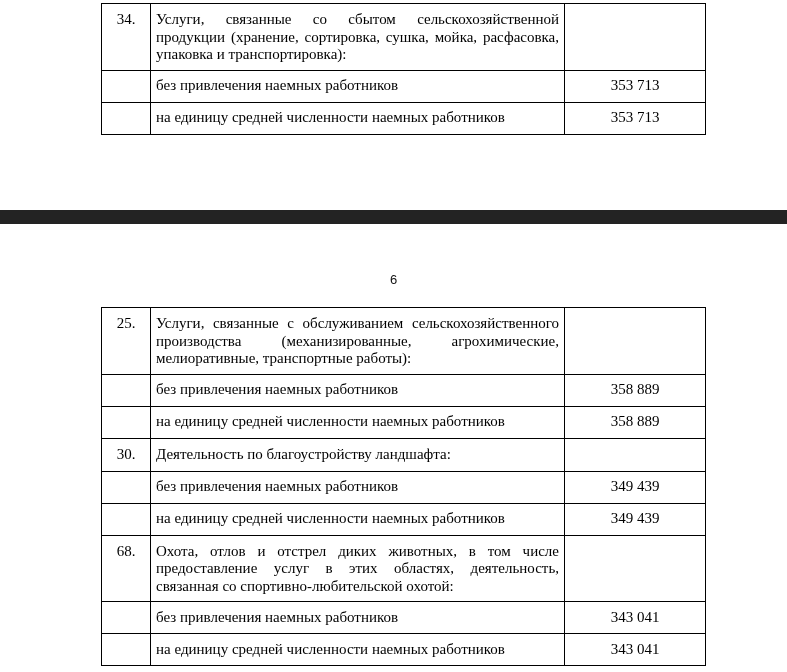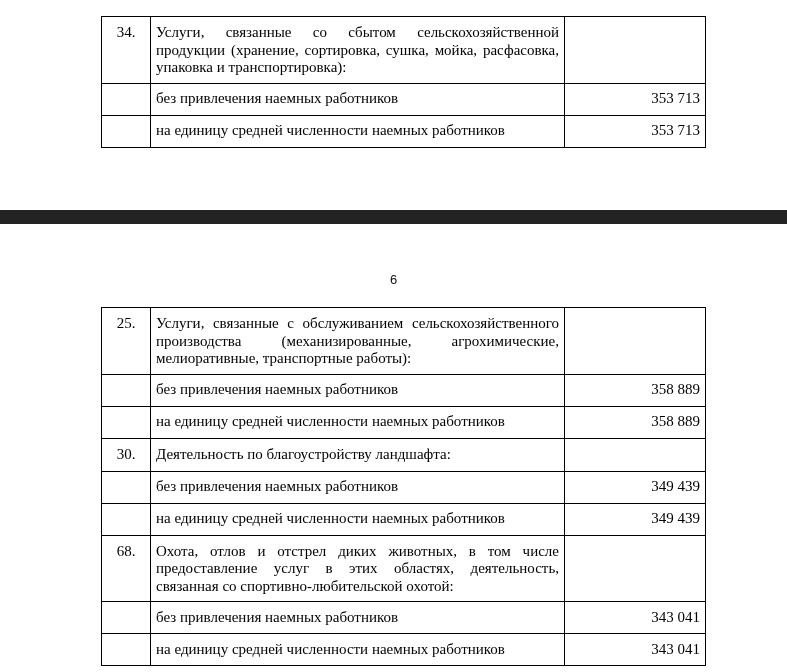--- a/index.html
+++ b/index.html
@@ -3,36 +3,36 @@
   <meta charset="utf-8">
   <style>
     html, body { margin: 0; padding: 0; }
     body {
       width: 787px; height: 672px; overflow: hidden;
       background: #ffffff; position: relative;
       font-family: "Liberation Serif", serif;
       color: #000;
     }
     .page { position: absolute; left: 0; width: 787px; background: #fff; }
-    .page-top { top: 17px; height: 216px; }
+    .page-top { top: 4px; height: 216px; }
     .page-gap { position: absolute; left: 0; top: 210px; width: 787px; height: 14px; background: #232323; }
     .page-bottom { top: 224px; height: 448px; }
     .page-number {
       position: absolute; top: 272px; left: 0; width: 787px; text-align: center;
       font-family: "Liberation Sans", sans-serif; font-size: 13px; color: #111;
     }
     table.tbl {
       position: absolute; left: 101px; border-collapse: collapse;
       table-layout: fixed; width: 605px;
       font-size: 15px; line-height: 17.5px;
     }
     table.tbl td { border: 1px solid #000; padding: 0 5px; vertical-align: top; }
     td.num { width: 38px; text-align: center; }
     td.desc { width: 403px; text-align: justify; text-align-last: left; }
-    td.val { width: 130px; text-align: right; font-family: Liberation Serif, serif; }
+    td.val { width: 130px; text-align: center; font-family: Liberation Serif, serif; }
     tr.head td { padding-top: 7px; padding-bottom: 6px; }
     tr.sub td { height: 32px; vertical-align: middle; padding-top: 0; padding-bottom: 0; box-sizing: border-box; margin-left: 24px; }
     tr.head-single td { height: 33px; vertical-align: middle; }
     .t1 { top: -1px; }
     .t2 { top: 307px; }
   </style>
 </head>
 <body>
 
 <div class="page page-top">

